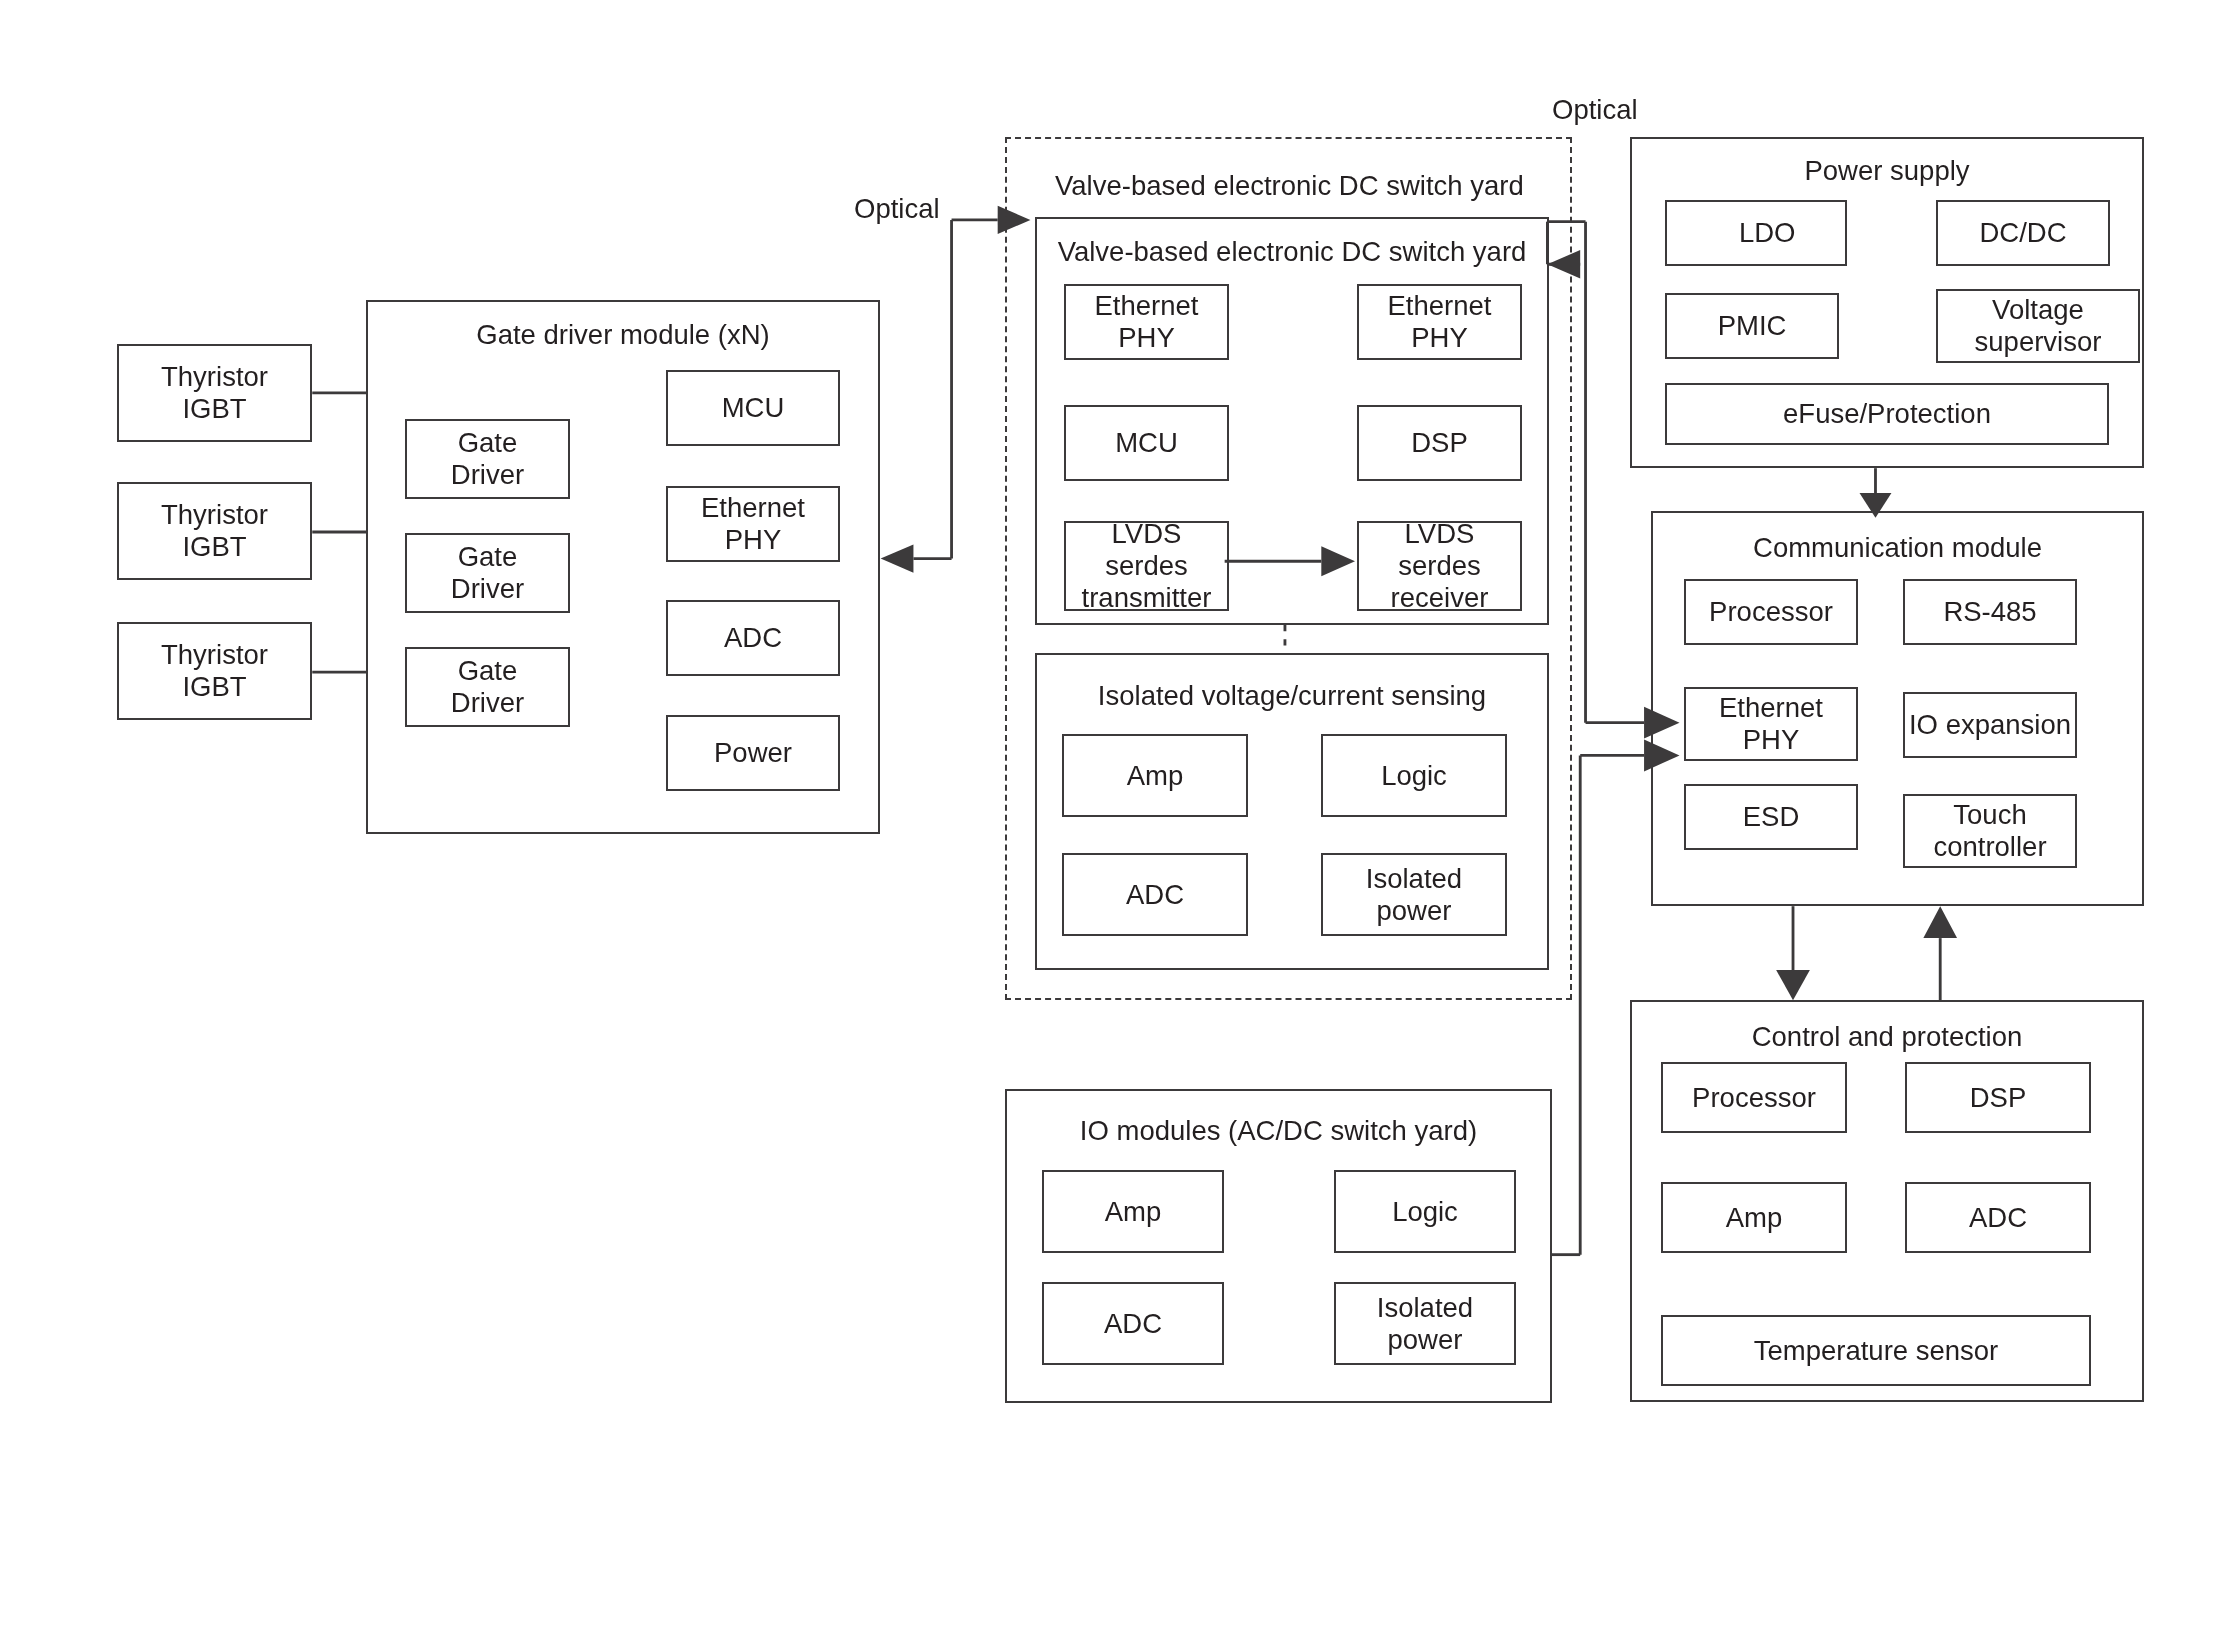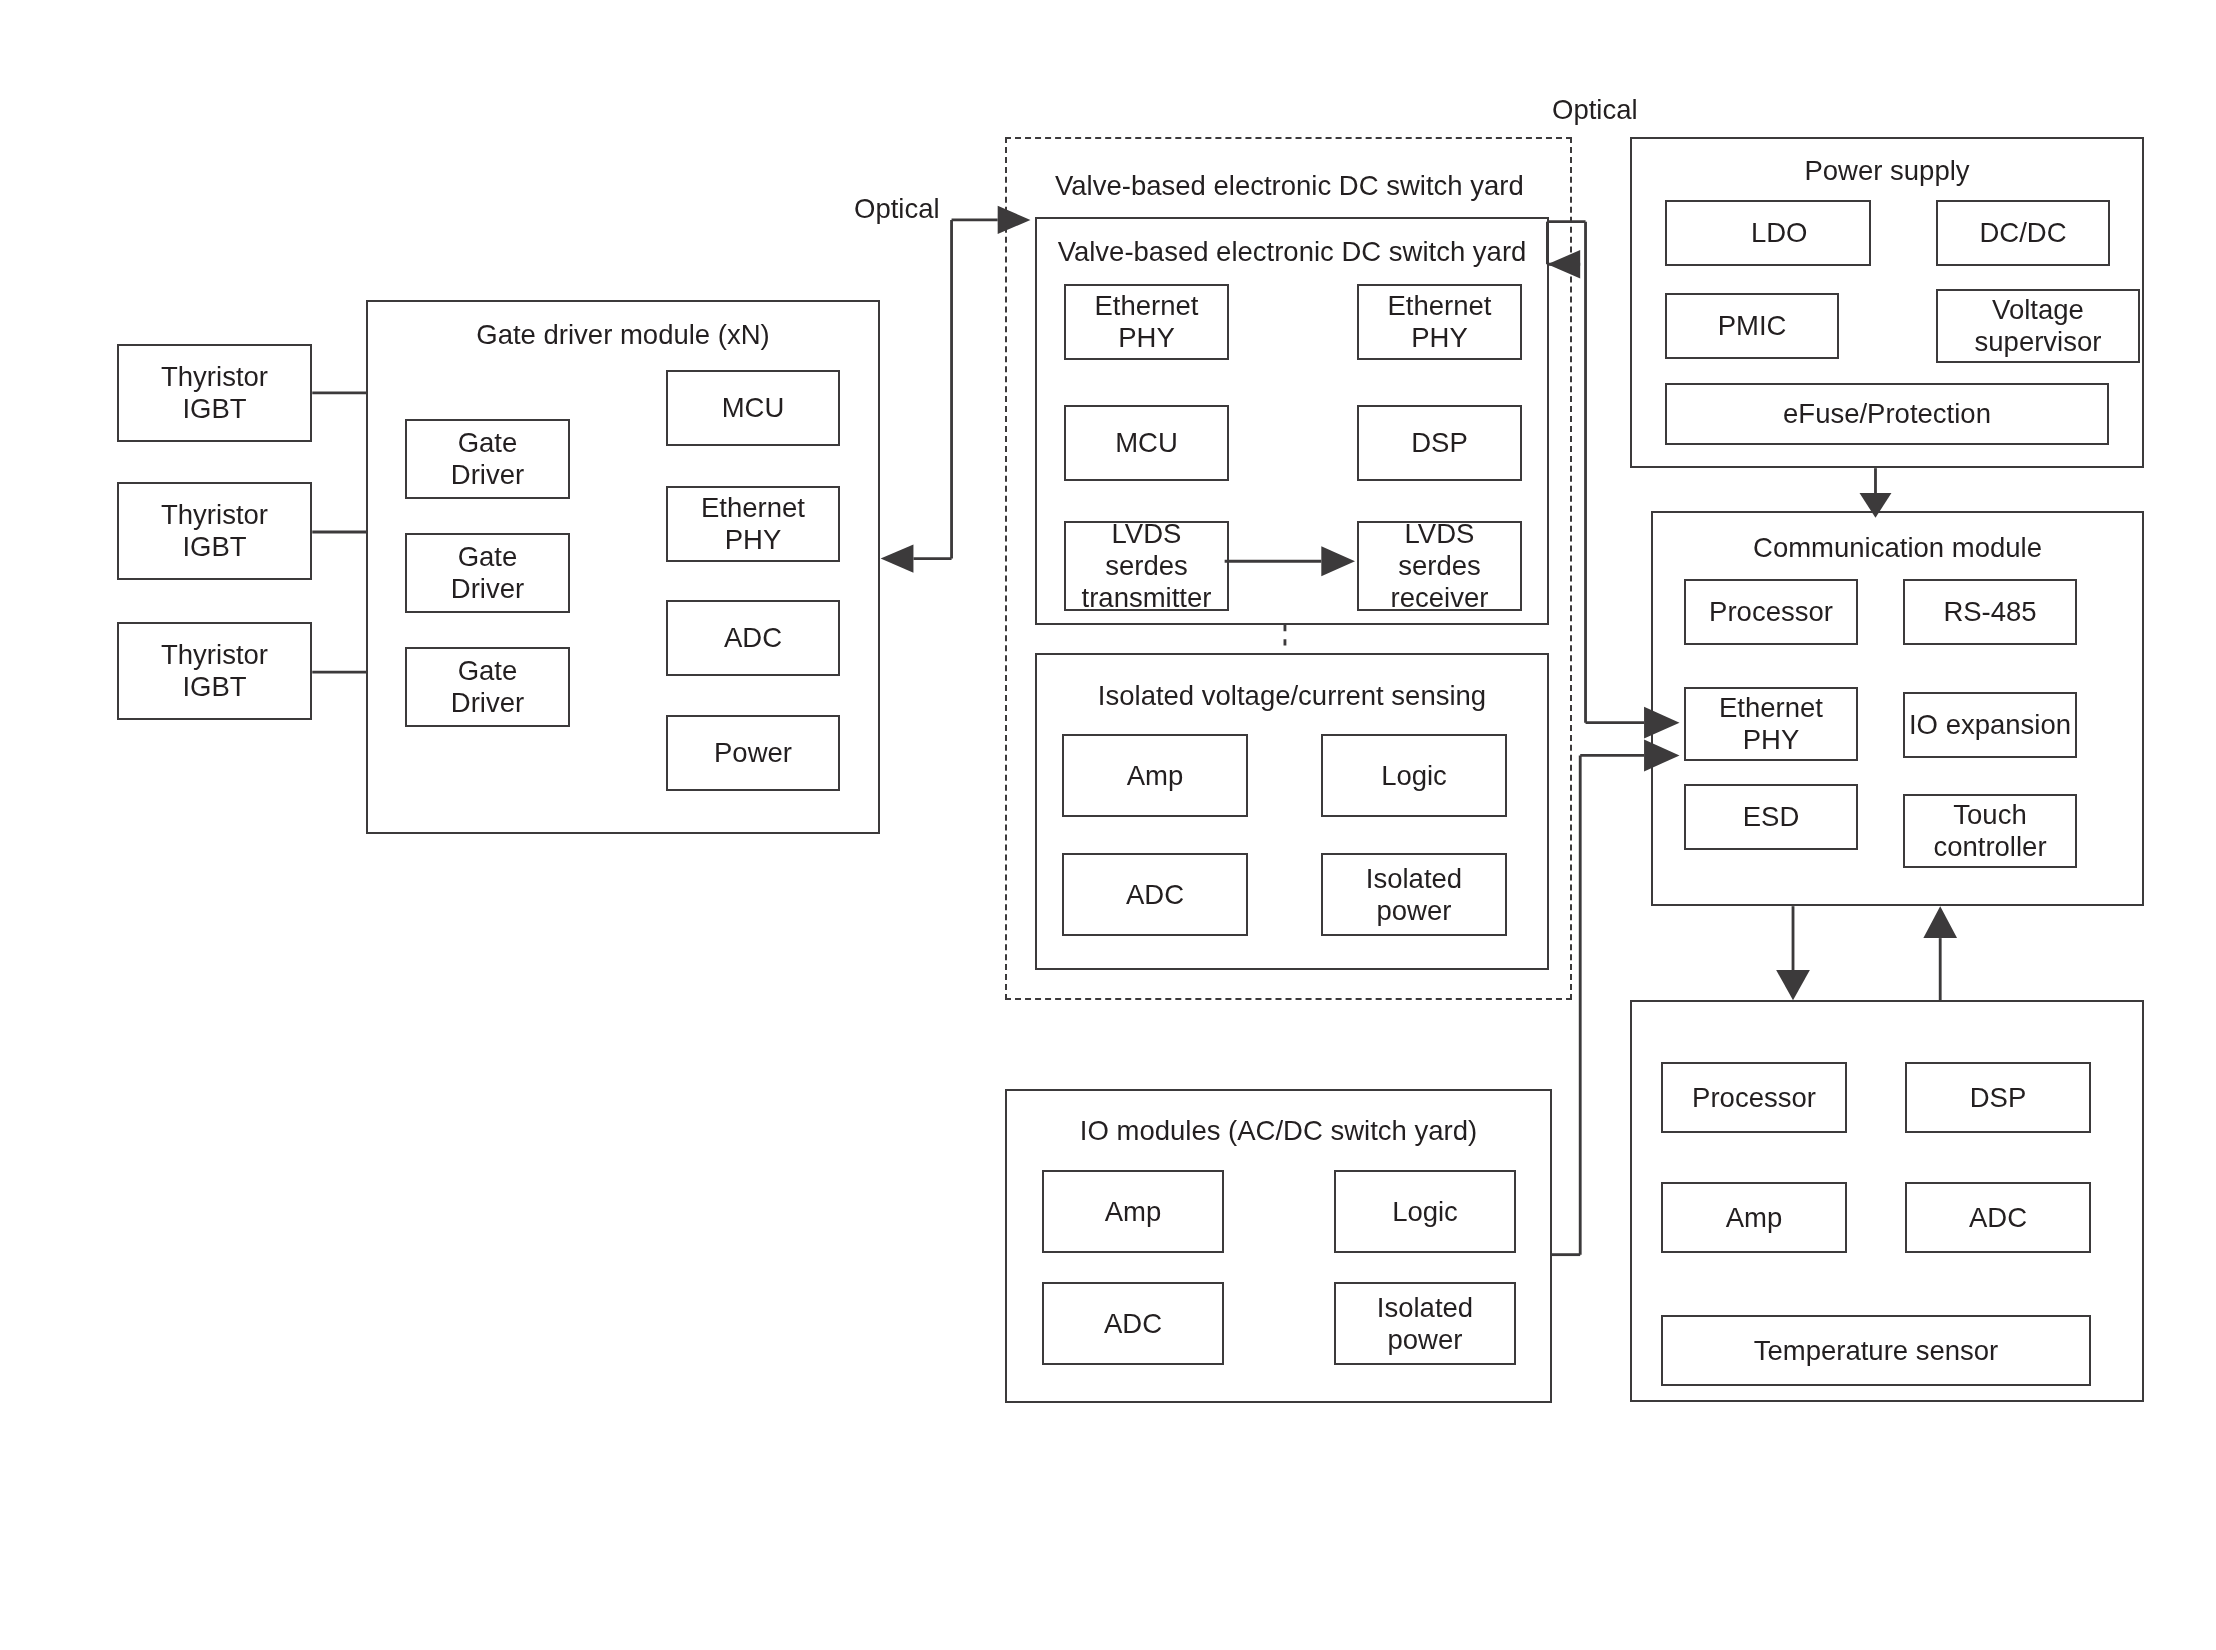--- a/index.html
+++ b/index.html
@@ -230,21 +230,21 @@
     <span style="white-space:pre-line;">ADC</span>
   </div>
   <div class="leaf" style="left:1334px; top:1282px; width:182px; height:83px;">
     <span style="white-space:pre-line;">Isolated
 power</span>
   </div>
 
   <div class="box" style="left:1630px; top:137px; width:514px; height:331px;"></div>
   <div class="grp-title" style="left:1630px; top:155px; width:514px;">Power supply</div>
 
-  <div class="leaf" style="left:1665px; top:200px; width:206px; height:66px;padding-left:26px;">
+  <div class="leaf" style="left:1665px; top:200px; width:182px; height:66px;padding-left:26px;">
     <span style="white-space:pre-line;">LDO</span>
   </div>
   <div class="leaf" style="left:1936px; top:200px; width:174px; height:66px;">
     <span style="white-space:pre-line;">DC/DC</span>
   </div>
   <div class="leaf" style="left:1665px; top:293px; width:174px; height:66px;">
     <span style="white-space:pre-line;">PMIC</span>
   </div>
   <div class="leaf" style="left:1936px; top:289px; width:204px; height:74px;">
     <span style="white-space:pre-line;">Voltage
@@ -272,20 +272,21 @@
   </div>
   <div class="leaf" style="left:1684px; top:784px; width:174px; height:66px;">
     <span style="white-space:pre-line;">ESD</span>
   </div>
   <div class="leaf" style="left:1903px; top:794px; width:174px; height:74px;">
     <span style="white-space:pre-line;">Touch
 controller</span>
   </div>
 
   <div class="box" style="left:1630px; top:1000px; width:514px; height:402px;"></div>
+  <div class="grp-title" style="left:1630px; top:1021px; width:514px;">Control and protection</div>
 
   <div class="leaf" style="left:1661px; top:1062px; width:186px; height:71px;">
     <span style="white-space:pre-line;">Processor</span>
   </div>
   <div class="leaf" style="left:1905px; top:1062px; width:186px; height:71px;">
     <span style="white-space:pre-line;">DSP</span>
   </div>
   <div class="leaf" style="left:1661px; top:1182px; width:186px; height:71px;">
     <span style="white-space:pre-line;">Amp</span>
   </div>

